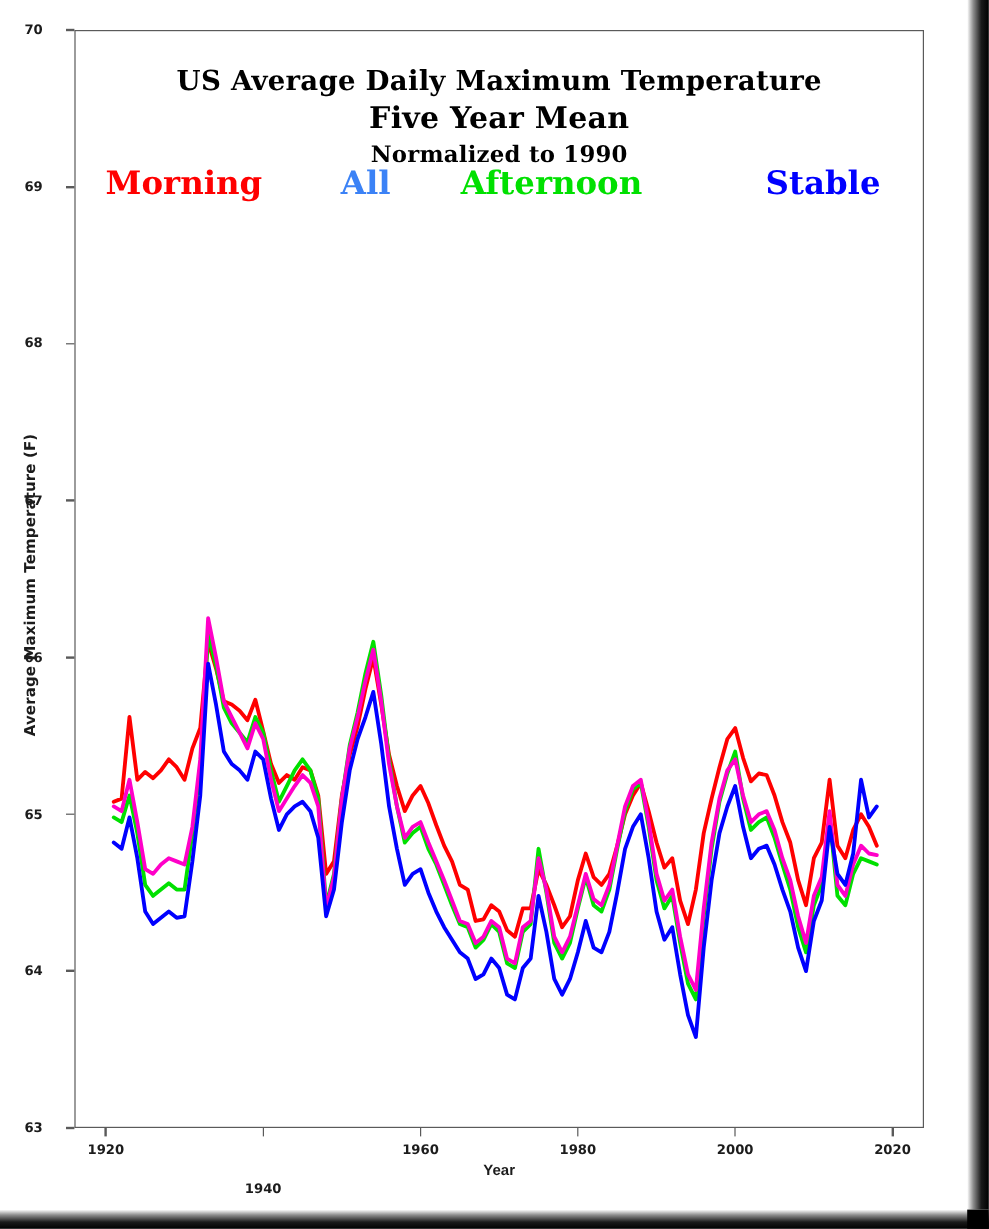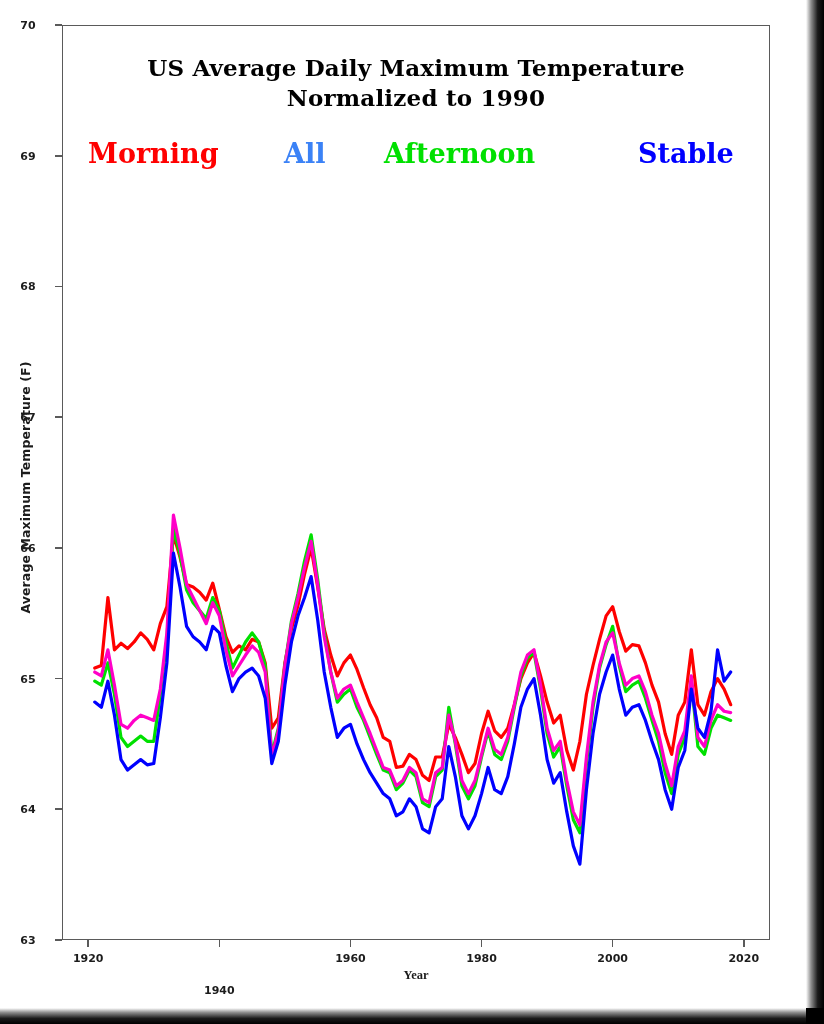--- a/index.html
+++ b/index.html
@@ -88,21 +88,21 @@
     pointer-events: none;
   }
   .title-line {
     font-family: "DejaVu Serif", serif;
     font-weight: bold;
     color: #000000;
     letter-spacing: 0.2px;
   }
   #title-1 { font-size: 23px; line-height: 31px; margin-top: 24px; }
   #title-2 { font-size: 25px; line-height: 31px; }
-  #title-3 { font-size: 23px; line-height: 30px; }
+  #title-3 { font-size: 19px; line-height: 30px; }
 
   
   #legend {
     position: absolute;
     left: 62px;
     top: 138px;
     width: 628px;
     height: 34px;
     pointer-events: none;
   }
@@ -186,21 +186,21 @@
     width: 1.6px;
     height: 7px;
     background: #5a5a5a;
   }
   #xlabel {
     position: absolute;
     left: 62px;
     top: 968px;
     width: 708px;
     text-align: center;
-    font-family: Liberation Serif, serif;
+    font-family: Liberation Sans, sans-serif;
     font-weight: bold;
     font-size: 12.5px;
     color: #1c1c1c;
   }
 </style>
 </head>
 <body>
 
 <div id="figure">
 
@@ -210,20 +210,21 @@
 
   <svg id="plot-svg" viewBox="0 0 708 915" preserveAspectRatio="none">
       <polyline points="32.78,643.11 39.33,640.50 45.89,572.53 52.44,624.81 59.00,618.28 65.56,623.51 72.11,616.97 78.67,607.82 85.22,614.36 91.78,624.81 98.33,598.67 104.89,581.68 111.44,509.79 118.00,532.01 124.56,559.46 131.11,562.07 137.67,567.30 144.22,575.14 150.78,558.15 157.33,584.29 163.89,611.74 170.44,627.43 177.00,620.89 183.56,624.81 190.11,614.36 196.67,616.97 203.22,637.89 209.78,703.24 216.33,692.79 222.89,637.89 229.44,603.90 236.00,580.37 242.56,549.00 249.11,522.86 255.67,562.07 262.22,603.90 268.78,630.04 275.33,650.96 281.89,637.89 288.44,630.04 295.00,644.42 301.56,662.72 308.11,679.71 314.67,692.79 321.22,712.39 327.78,716.31 334.33,742.46 340.89,741.15 347.44,729.39 354.00,734.61 360.56,750.30 367.11,755.53 373.67,732.00 380.22,732.00 386.78,699.32 393.33,712.39 399.89,729.39 406.44,747.69 413.00,738.54 419.56,708.47 426.11,686.25 432.67,705.86 439.22,712.39 445.78,703.24 452.33,679.71 458.89,653.57 465.44,637.89 472.00,627.43 478.56,650.96 485.11,677.10 491.67,698.01 498.22,690.17 504.78,725.46 511.33,745.07 517.89,716.31 524.44,669.26 531.00,640.50 537.56,614.36 544.11,590.83 550.67,581.68 557.22,606.51 563.78,626.12 570.33,619.59 576.89,620.89 583.44,637.89 590.00,660.11 596.56,677.10 603.11,708.47 609.67,729.39 616.22,690.17 622.78,677.10 629.33,624.81 635.89,679.71 642.44,690.17 649.00,666.64 655.56,653.57 662.11,664.03 668.67,679.71" fill="none" stroke="#FF0000" stroke-width="3.2" stroke-linejoin="round" stroke-linecap="round"></polyline>
       <polyline points="32.78,656.19 39.33,660.11 45.89,637.89 52.44,669.26 59.00,712.39 65.56,721.54 72.11,716.31 78.67,711.09 85.22,716.31 91.78,716.31 98.33,669.26 104.89,614.36 111.44,503.25 118.00,529.39 124.56,564.69 131.11,577.76 137.67,585.60 144.22,593.44 150.78,572.53 157.33,585.60 163.89,616.97 170.44,643.11 177.00,630.04 183.56,616.97 190.11,607.82 196.67,616.97 203.22,640.50 209.78,729.39 216.33,703.24 222.89,640.50 229.44,596.06 236.00,568.61 242.56,535.93 249.11,509.79 255.67,554.23 262.22,607.82 268.78,647.04 275.33,677.10 281.89,669.26 288.44,664.03 295.00,682.33 301.56,695.40 308.11,712.39 314.67,729.39 321.22,745.07 327.78,747.69 334.33,764.68 340.89,758.14 347.44,745.07 354.00,751.61 360.56,777.75 367.11,781.67 373.67,751.61 380.22,745.07 386.78,682.33 393.33,718.93 399.89,760.76 406.44,773.83 413.00,760.76 419.56,732.00 426.11,705.86 432.67,729.39 439.22,734.61 445.78,716.31 452.33,682.33 458.89,650.96 465.44,632.66 472.00,627.43 478.56,664.03 485.11,708.47 491.67,732.00 498.22,721.54 504.78,760.76 511.33,794.74 517.89,807.81 524.44,738.54 531.00,682.33 537.56,643.11 544.11,619.59 550.67,601.29 557.22,640.50 563.78,666.64 570.33,660.11 576.89,656.19 583.44,673.18 590.00,695.40 596.56,716.31 603.11,747.69 609.67,768.60 616.22,729.39 622.78,712.39 629.33,656.19 635.89,721.54 642.44,729.39 649.00,703.24 655.56,690.17 662.11,692.79 668.67,695.40" fill="none" stroke="#00E000" stroke-width="3.2" stroke-linejoin="round" stroke-linecap="round"></polyline>
       <polyline points="32.78,647.04 39.33,650.96 45.89,624.81 52.44,660.11 59.00,699.32 65.56,703.24 72.11,695.40 78.67,690.17 85.22,692.79 91.78,695.40 98.33,664.03 104.89,607.82 111.44,490.18 118.00,522.86 124.56,559.46 131.11,572.53 137.67,585.60 144.22,598.67 150.78,577.76 157.33,590.83 163.89,624.81 170.44,650.96 177.00,640.50 183.56,630.04 190.11,620.89 196.67,627.43 203.22,647.04 209.78,732.00 216.33,705.86 222.89,640.50 229.44,598.67 236.00,572.53 242.56,542.46 249.11,516.32 255.67,559.46 262.22,611.74 268.78,647.04 275.33,673.18 281.89,664.03 288.44,660.11 295.00,677.10 301.56,692.79 308.11,708.47 314.67,725.46 321.22,742.46 327.78,745.07 334.33,760.76 340.89,755.53 347.44,742.46 354.00,747.69 360.56,773.83 367.11,777.75 373.67,747.69 380.22,742.46 386.78,690.17 393.33,716.31 399.89,755.53 406.44,768.60 413.00,755.53 419.56,729.39 426.11,703.24 432.67,724.16 439.22,729.39 445.78,712.39 452.33,679.71 458.89,647.04 465.44,630.04 472.00,624.81 478.56,660.11 485.11,703.24 491.67,725.46 498.22,716.31 504.78,755.53 511.33,786.90 517.89,799.97 524.44,732.00 531.00,677.10 537.56,640.50 544.11,616.97 550.67,607.82 557.22,637.89 563.78,660.11 570.33,653.57 576.89,650.96 583.44,666.64 590.00,690.17 596.56,708.47 603.11,738.54 609.67,760.76 616.22,721.54 622.78,705.86 629.33,650.96 635.89,712.39 642.44,721.54 649.00,695.40 655.56,679.71 662.11,686.25 668.67,687.56" fill="none" stroke="#FF00C8" stroke-width="3.2" stroke-linejoin="round" stroke-linecap="round"></polyline>
       <polyline points="32.78,677.10 39.33,682.33 45.89,656.19 52.44,690.17 59.00,734.61 65.56,745.07 72.11,739.84 78.67,734.61 85.22,739.84 91.78,738.54 98.33,692.79 104.89,637.89 111.44,528.09 118.00,562.07 124.56,601.29 131.11,611.74 137.67,616.97 144.22,624.81 150.78,601.29 157.33,607.82 163.89,640.50 170.44,666.64 177.00,653.57 183.56,647.04 190.11,643.11 196.67,650.96 203.22,673.18 209.78,738.54 216.33,716.31 222.89,660.11 229.44,616.97 236.00,590.83 242.56,572.53 249.11,551.61 255.67,594.75 262.22,647.04 268.78,682.33 275.33,712.39 281.89,703.24 288.44,699.32 295.00,718.93 301.56,734.61 308.11,747.69 314.67,758.14 321.22,768.60 327.78,773.83 334.33,790.82 340.89,786.90 347.44,773.83 354.00,781.67 360.56,803.89 367.11,807.81 373.67,781.67 380.22,773.83 386.78,721.54 393.33,751.61 399.89,790.82 406.44,803.89 413.00,790.82 419.56,768.60 426.11,742.46 432.67,764.68 439.22,768.60 445.78,751.61 452.33,718.93 458.89,682.33 465.44,664.03 472.00,653.57 478.56,690.17 485.11,734.61 491.67,758.14 498.22,747.69 504.78,786.90 511.33,820.89 517.89,839.19 524.44,764.68 531.00,708.47 537.56,669.26 544.11,647.04 550.67,630.04 557.22,664.03 563.78,690.17 570.33,682.33 576.89,679.71 583.44,695.40 590.00,716.31 596.56,734.61 603.11,764.68 609.67,784.29 616.22,742.46 622.78,725.46 629.33,664.03 635.89,703.24 642.44,712.39 649.00,686.25 655.56,624.81 662.11,656.19 668.67,647.04" fill="none" stroke="#0000FF" stroke-width="3.2" stroke-linejoin="round" stroke-linecap="round"></polyline>
     </svg>
 
   <div id="title-block">
     <div class="title-line" id="title-1">US Average Daily Maximum Temperature</div>
+    <div class="title-line" id="title-2">Five Year Mean</div>
     <div class="title-line" id="title-3">Normalized to 1990</div>
   </div>
 
   <div id="legend">
     <div class="legend-entry" id="legend-0" style="color: rgb(255, 0, 0);">Morning</div>
     <div class="legend-entry" id="legend-1" style="color: #3b82f6;">All</div>
     <div class="legend-entry" id="legend-2" style="color: rgb(0, 224, 0);">Afternoon</div>
     <div class="legend-entry" id="legend-3" style="color: rgb(0, 0, 255); margin-left: 28px;">Stable</div>
   </div>
 

